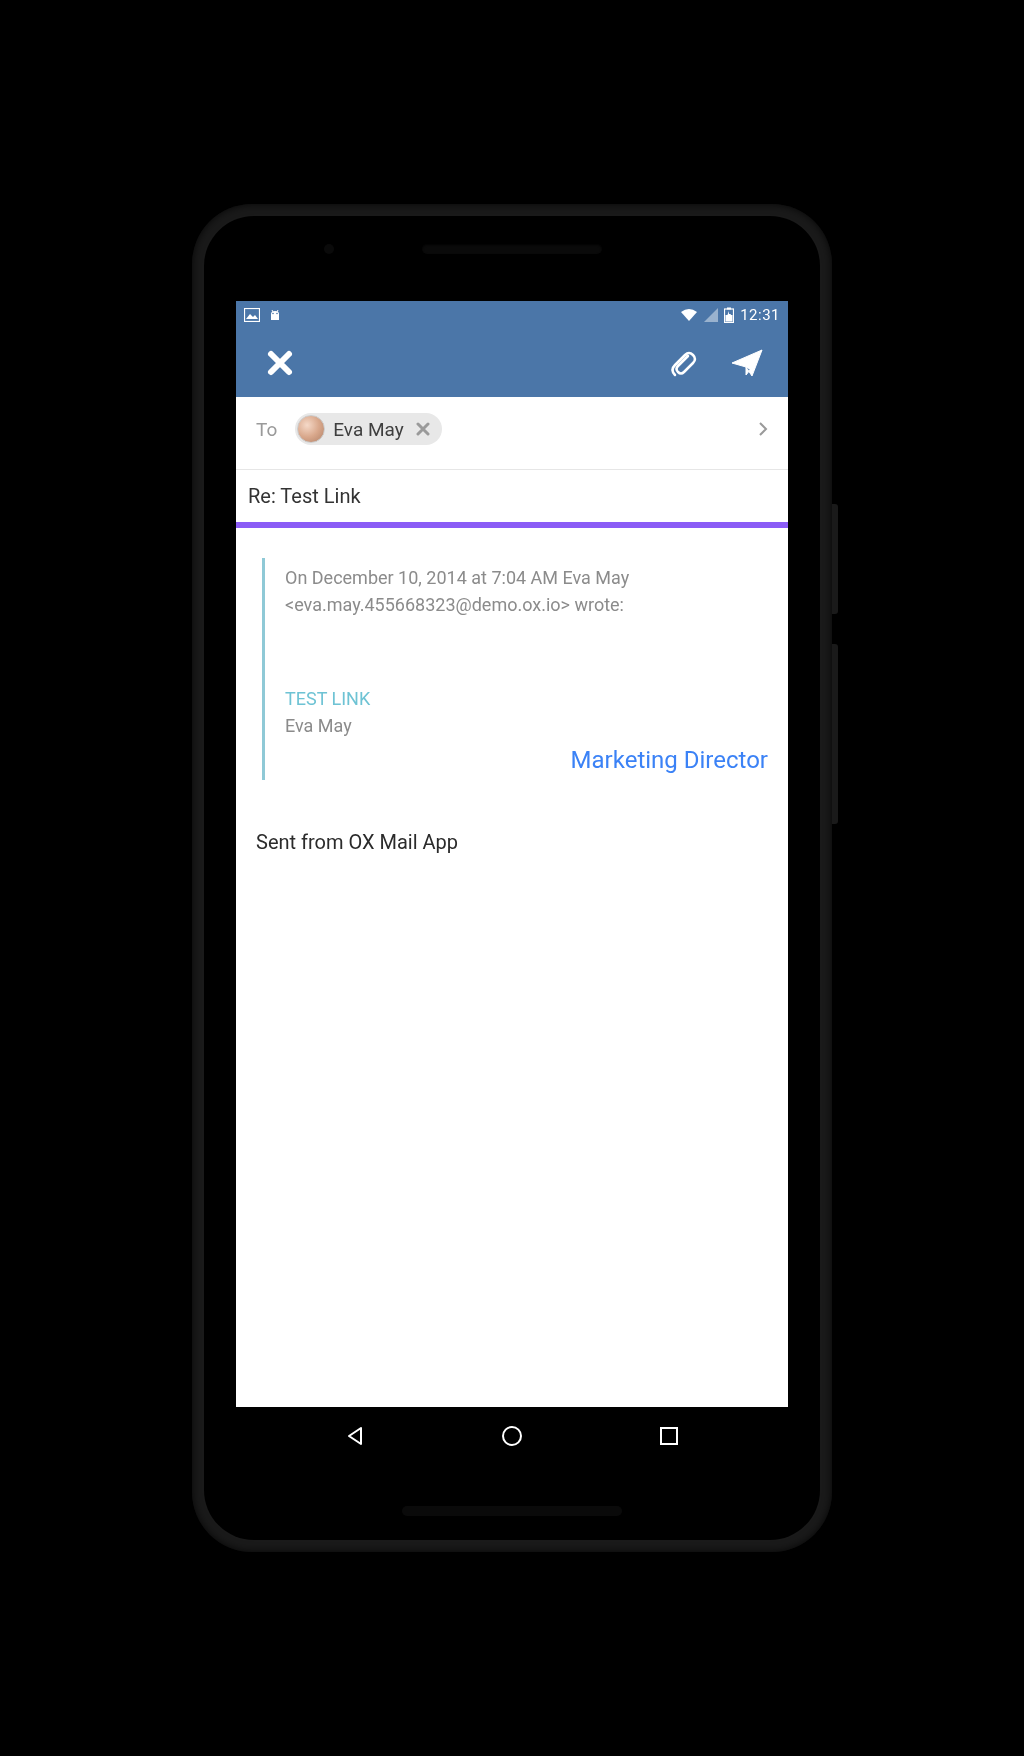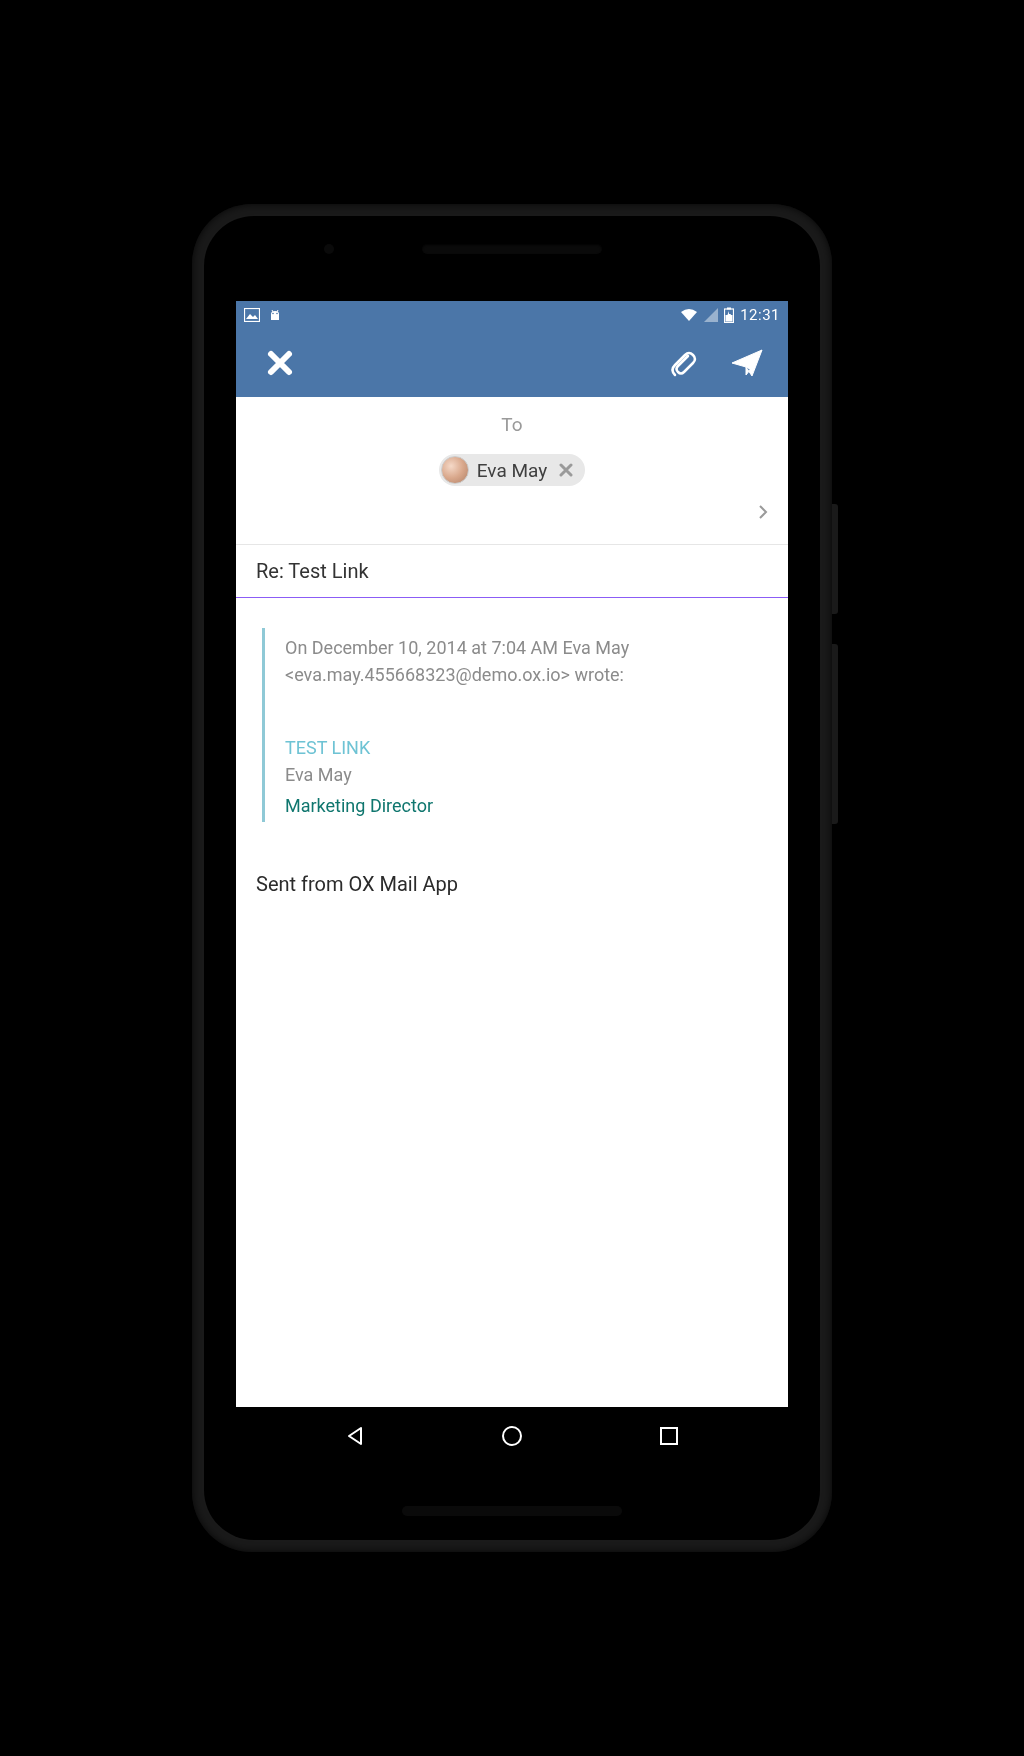--- a/index.html
+++ b/index.html
@@ -118,69 +118,68 @@
     justify-content: center;
     cursor: pointer;
     padding: 6px;
   }
   .to-row {
     display: flex;
     align-items: center;
     padding: 16px 20px 24px 20px;
     border-bottom: 1px solid #e6e6e6;
     gap: 18px;
-    flex-direction: column;
   }
   .to-label { color: #9a9a9a; font-size: 19px; }
   .chip {
     display: inline-flex;
     align-items: center;
     background: #e8e8e8;
     border-radius: 20px;
     padding: 2px 8px 2px 2px;
     gap: 8px;
   }
   .chip-avatar {
     width: 28px; height: 28px; border-radius: 50%;
     background: radial-gradient(circle at 35% 35%, #f5d9c8 0%, #d9a88c 50%, #b08066 100%);
     border: 1px solid #ccc;
   }
   .chip-name { color: #3f3f3f; font-size: 19px; }
   .chip-remove { color: #9a9a9a; font-size: 18px; font-weight: bold; padding: 0 4px; cursor:pointer;}
   .to-expand { margin-left: auto; color: #9a9a9a; }
   .subject-row {
-    padding: 14px 20px;
-    border-bottom: 1px solid #8b5cf6;
+    padding: 14px 12px;
+    border-bottom: 6px solid #8b5cf6;
   }
   .subject-text { color: #333; font-size: 20px; }
   .body-area {
     flex: 1;
     padding: 30px 20px;
     background: #fff;
     overflow: auto;
   }
   .quote-block {
     border-left: 3px solid #8fc9d6;
     padding: 6px 0 6px 20px;
     margin-bottom: 50px;
     margin-left: 6px;
   }
   .quote-header {
     color: #8b8b8b;
     font-size: 18px;
     line-height: 1.5;
-    margin-bottom: 49px;
+    margin-bottom: 70px;
   }
   .quote-link {
     color: #6ec3d4;
     font-size: 18px;
     margin-bottom: 6px;
   }
   .quote-sig-name { color: #8b8b8b; font-size: 18px; margin-bottom: 10px; }
-  .quote-sig-title { color: #0f766e; font-size: 18px; }
+  .quote-sig-title { color: #3b82f6; font-size: 24px; text-align: right; }
   .signature { color: #2b2b2b; font-size: 20px; }
   .nav-bar {
     height: 58px;
     background: #000;
     display: flex;
     align-items: center;
     justify-content: space-around;
     padding: 0 40px;
   }
   .nav-btn { width: 28px; height: 28px; display:flex; align-items:center; justify-content:center; cursor:pointer;}

